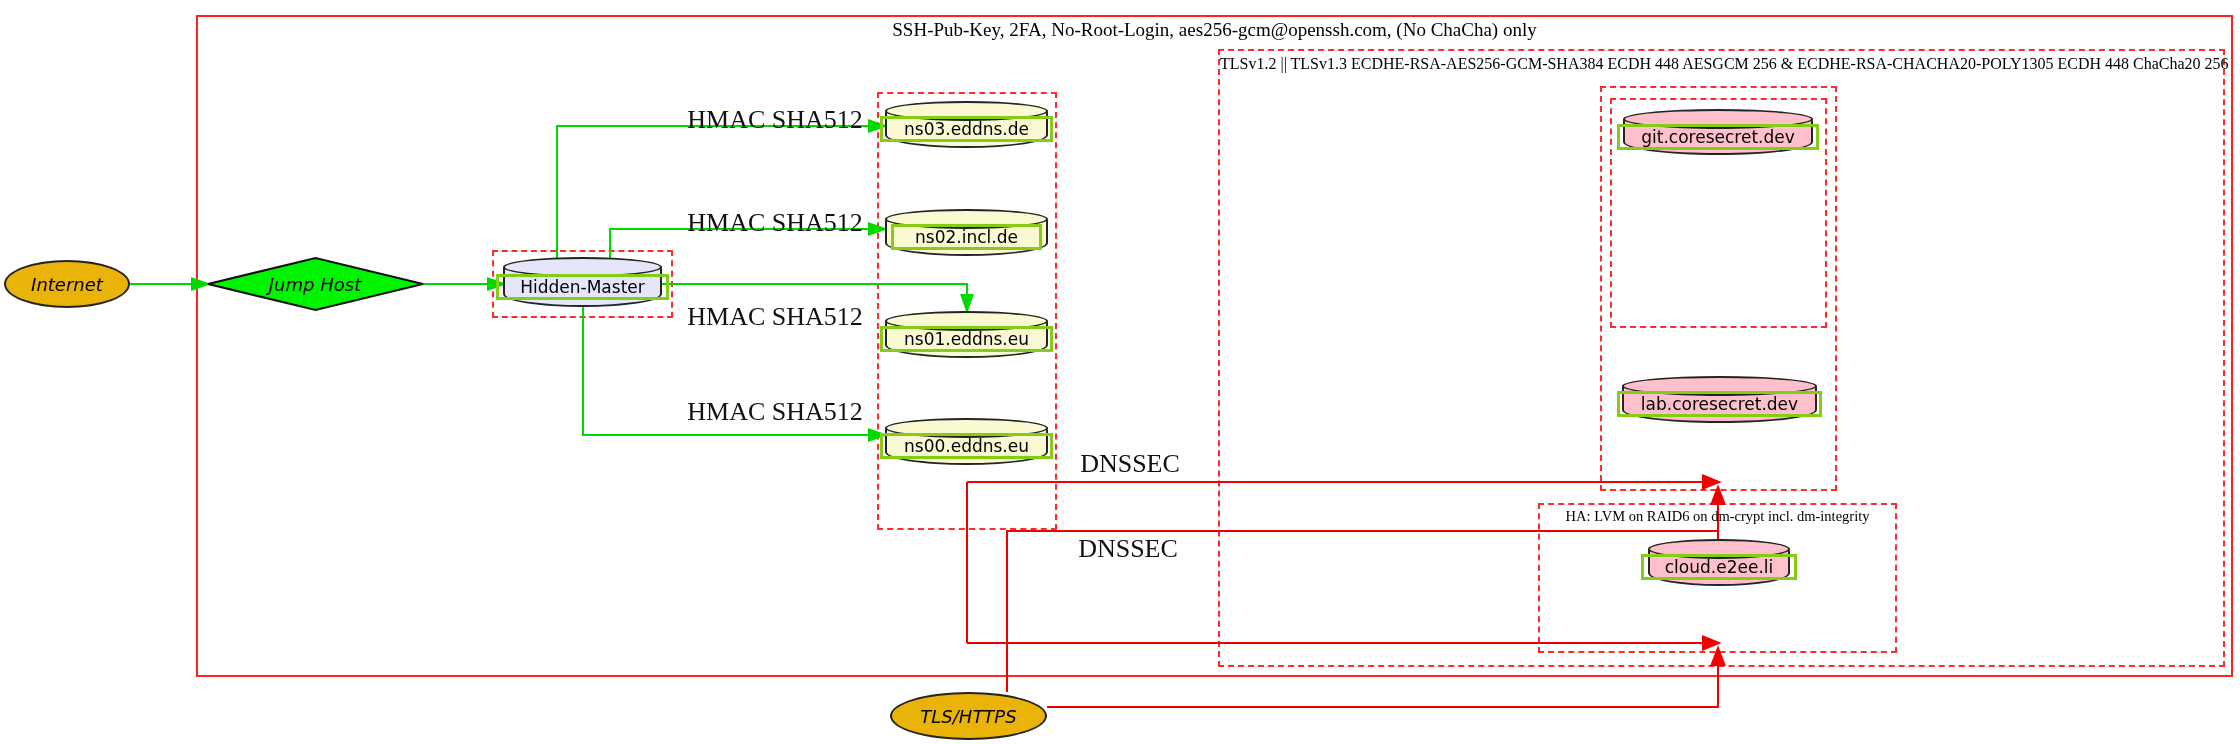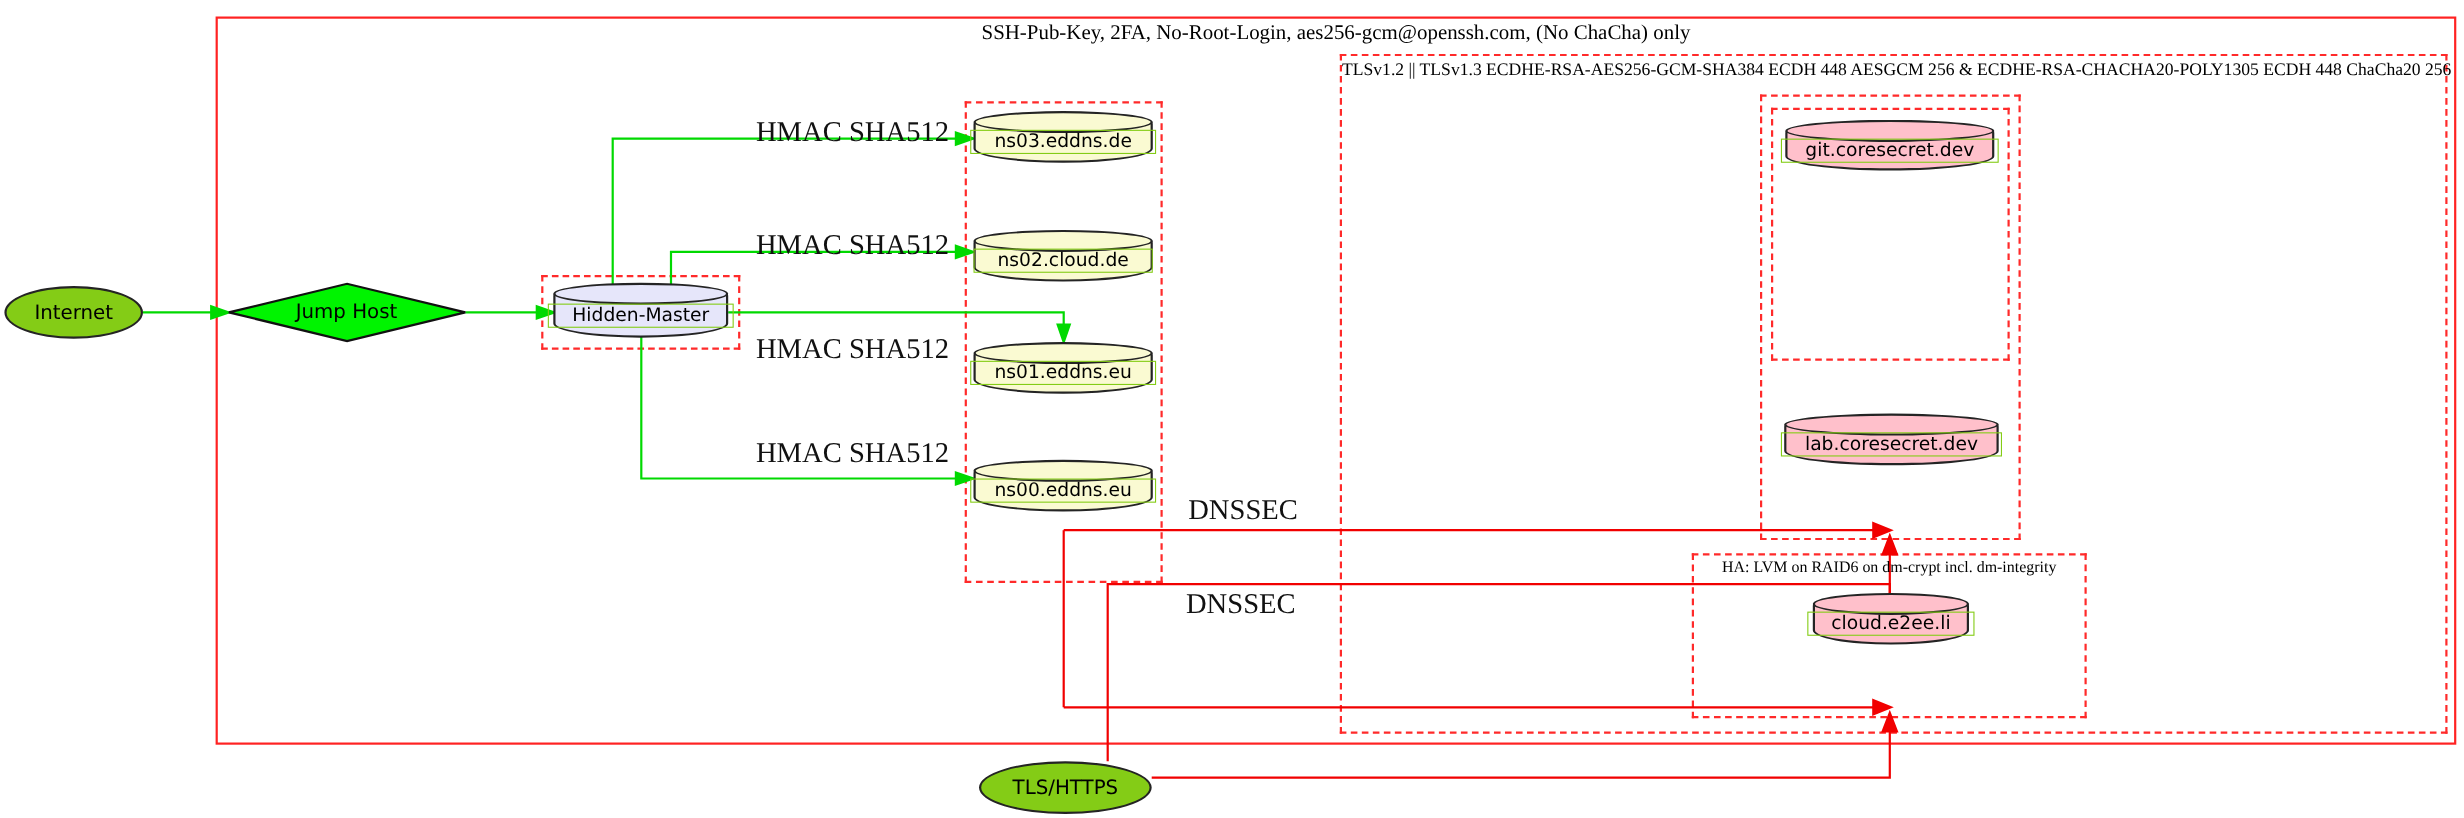--- a/index.html
+++ b/index.html
@@ -23,32 +23,32 @@
 
   
   .elbl{position:absolute;z-index:4;transform:translate(-50%,-50%);
         font-family:"Liberation Serif","DejaVu Serif",serif;font-size:26px;
         color:#111;white-space:nowrap;}
 
   
   .node{position:absolute;z-index:3;display:flex;align-items:center;justify-content:center;
         box-sizing:border-box;color:#000;}
   .enode{border:2px solid #242424;border-radius:50%;font-size:18px;}
-  .blue{background:#84cc16;}
+  .blue{background:#eab308;font-style:italic;}
   .cyl{background:var(--f);border:2px solid #242424;
        border-radius:3px 3px 50% 50% / 3px 3px 13px 13px;font-size:17px;}
   .cyl::before{content:"";position:absolute;left:-2px;right:-2px;top:-11px;height:20px;
        background:var(--f);border:2px solid #242424;border-radius:50%;box-sizing:border-box;}
-  .cyl .nlbl{position:relative;z-index:2;border:1px solid #84cc16;padding:0 21px;
+  .cyl .nlbl{position:relative;z-index:2;border:3px solid #84cc16;padding:0 21px;
        white-space:nowrap;}
   .lavender{--f:#e6e6fa;}
   .yellow{--f:#fafad2;}
   .pink{--f:#ffc0cb;}
   .dlbl{position:absolute;z-index:4;transform:translate(-50%,-50%);font-size:18px;
-        color:#000;white-space:nowrap;}
+        color:#000;white-space:nowrap;font-style:italic;}
 </style>
 </head>
 <body>
 
 <div class="stage">
 
   <div class="box solid" style="left:196px;top:15px;width:2037px;height:662px"></div>
   <div class="clbl ssh" style="left:196px;top:19px;width:2037px">SSH-Pub-Key, 2FA, No-Root-Login, aes256-gcm@openssh.com, (No ChaCha) only</div>
 
   <div class="box dashed" style="left:1218px;top:49px;width:1007px;height:618px"></div>
@@ -129,21 +129,21 @@
   <div class="dlbl" style="left:315px;top:284px">Jump Host</div>
 
   <div class="node cyl lavender" style="left:503px;top:266px;width:159px;height:41px">
     <span class="nlbl">Hidden-Master</span>
   </div>
 
   <div class="node cyl yellow" style="left:885px;top:110px;width:163px;height:38px">
     <span class="nlbl">ns03.eddns.de</span>
   </div>
   <div class="node cyl yellow" style="left:885px;top:218px;width:163px;height:38px">
-    <span class="nlbl">ns02.cloud.de</span>
+    <span class="nlbl">ns02.incl.de</span>
   </div>
   <div class="node cyl yellow" style="left:885px;top:320px;width:163px;height:38px">
     <span class="nlbl">ns01.eddns.eu</span>
   </div>
   <div class="node cyl yellow" style="left:885px;top:427px;width:163px;height:38px">
     <span class="nlbl">ns00.eddns.eu</span>
   </div>
 
   <div class="node cyl pink" style="left:1623px;top:118px;width:190px;height:37px">
     <span class="nlbl">git.coresecret.dev</span>

